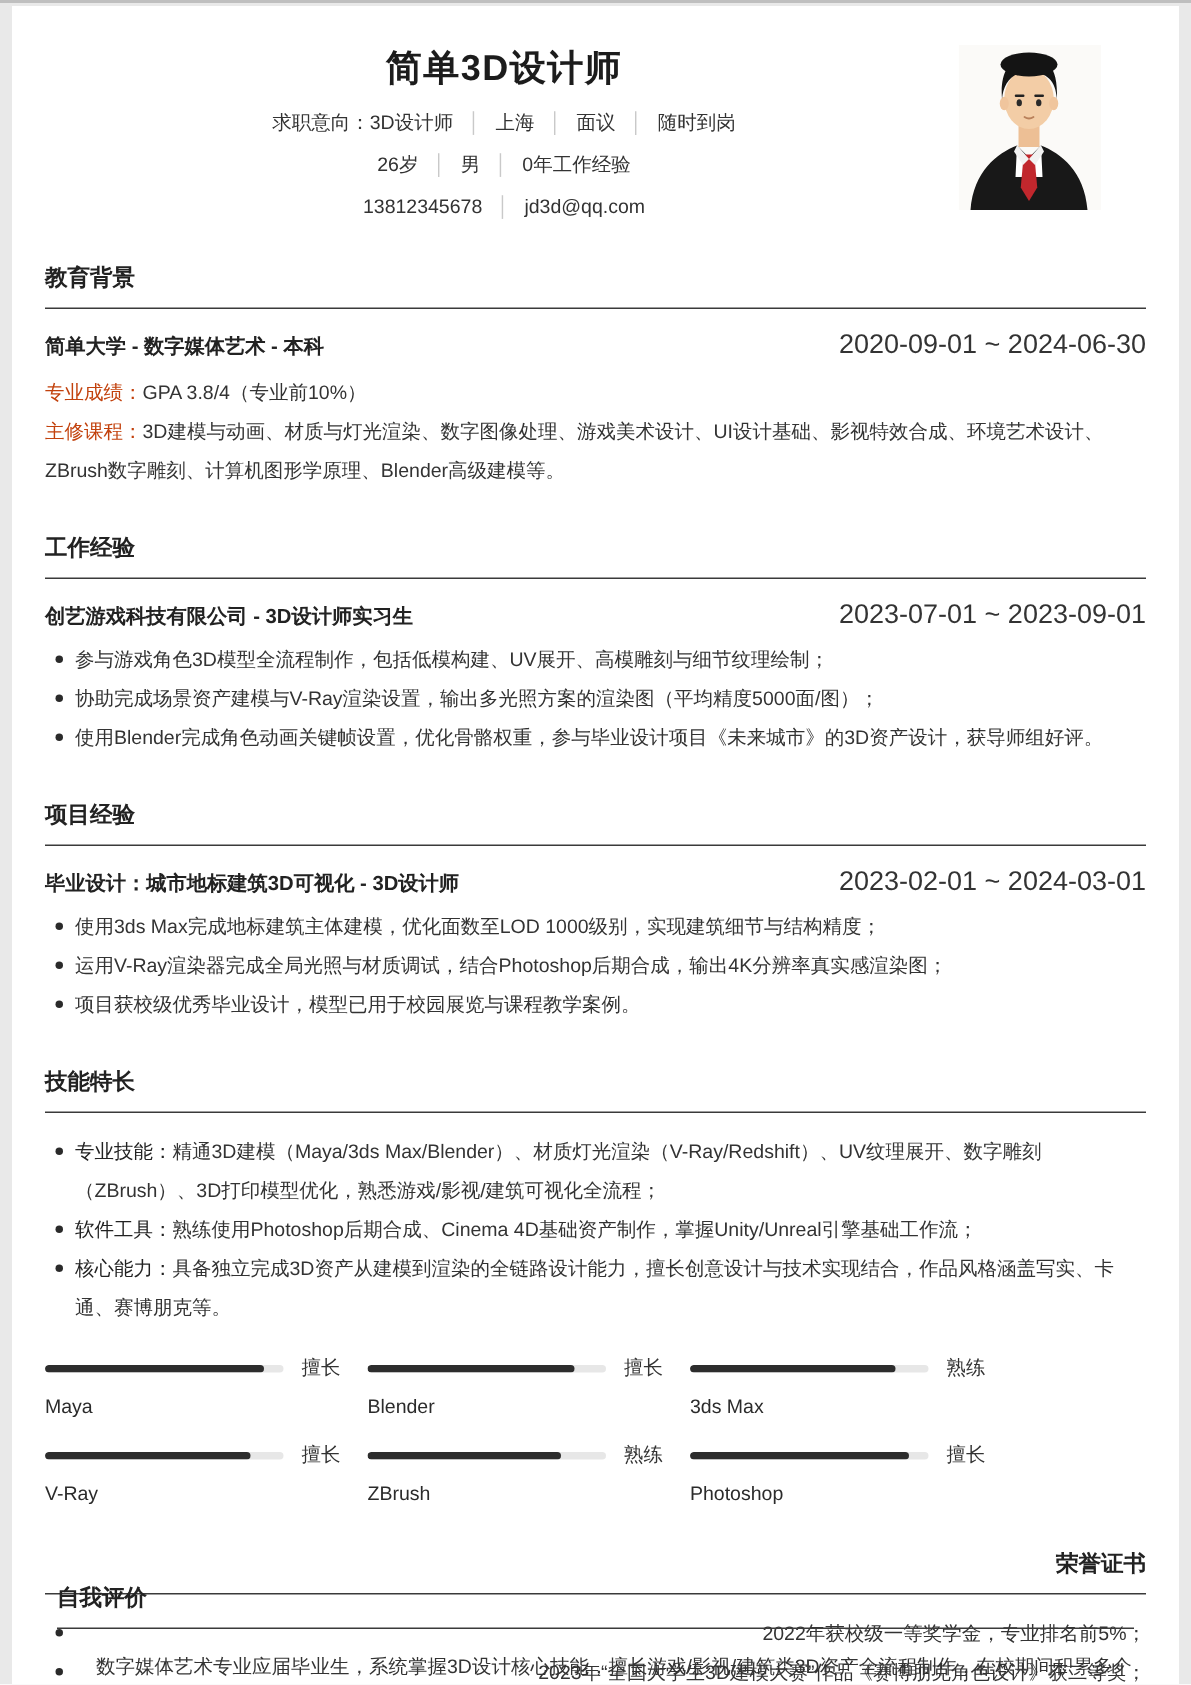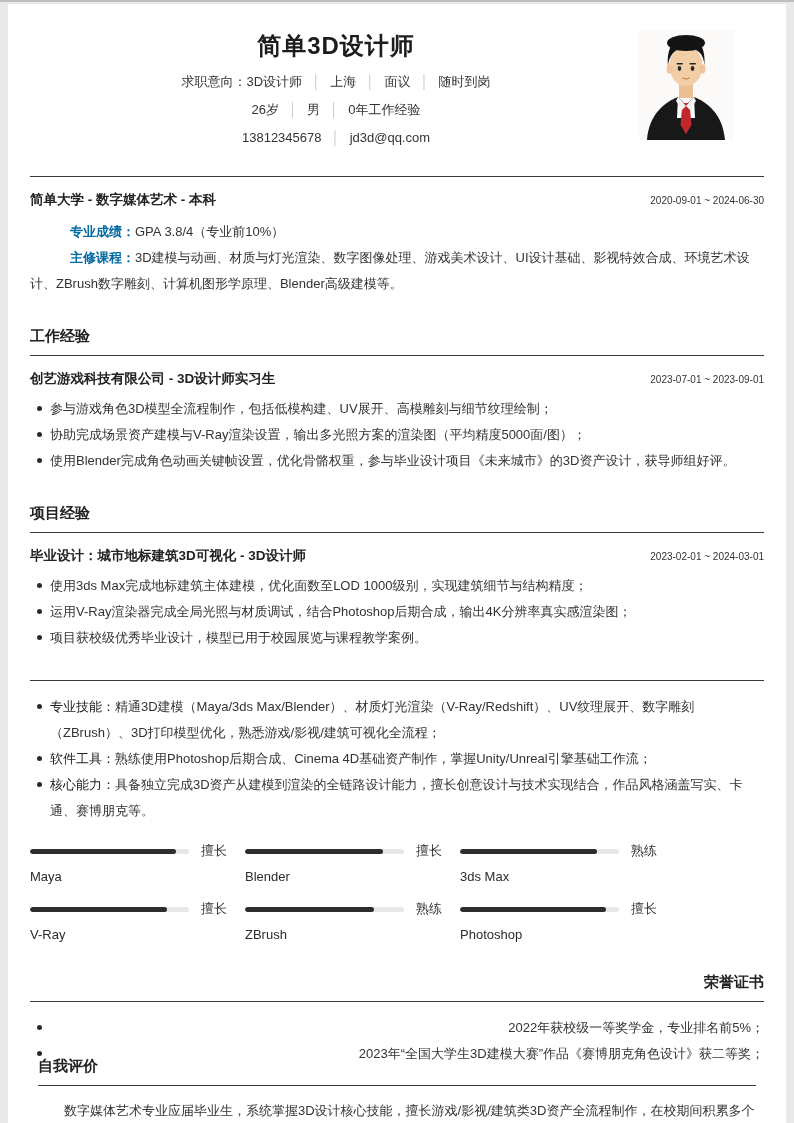--- a/index.html
+++ b/index.html
@@ -18,25 +18,25 @@
   .avatar-box svg { display:block; width:95px; height:110px; }
 
   
   .section { margin-top:29px; }
   .section-title { font-size:15px; font-weight:700; color:#222; line-height:20px; }
   .section-divider { height:1px; background:#3a3a3a; margin-top:9px; }
   .section-body { margin-top:13px; }
 
   .entry-head { display:flex; justify-content:space-between; align-items:baseline; line-height:20px; }
   .entry-name { font-size:13.5px; font-weight:700; color:#222; }
-  .entry-date { font-size:10px; color:#333; }
+  .entry-date { font-size:18px; color:#333; }
 
   .rows { margin-top:8px; }
   .row-line { font-size:13px; color:#333; line-height:26px; }
-  .row-label { font-weight:700; color:#0369a1;margin-left:40px; }
+  .row-label { font-weight:400; color:#c2410c; }
 
   ul.bullets { list-style:none; margin-top:6px; }
   ul.bullets li { position:relative; padding-left:20px; font-size:13px; color:#333; line-height:26px; }
   .dot { position:absolute; left:7px; top:10px; width:5px; height:5px; border-radius:50%; background:#2a2a2a; }
   .b-label { font-weight:400; color:#222; }
 
   
   .skills-grid { display:flex; flex-wrap:wrap; margin-top:18px; }
   .skill-cell { width:215px; padding-right:18px; margin-bottom:16px; }
   .skill-bar-row { display:flex; align-items:center;justify-content:center; }
@@ -85,20 +85,21 @@
           <path d="M8 110 C10 84 26 72 39 67 L47 75 L55 67 C68 72 84 84 86 110 Z" fill="#181818"></path>
           <path d="M39 67 L47 76 L55 67 L56 88 L38 88 Z" fill="#ffffff"></path>
           <path d="M43.5 73 L50.5 73 L52.5 95 L47 104 L41.5 95 Z" fill="#c1272d"></path>
           <path d="M39 67 L47 76 L43 80 L37 71 Z" fill="#f2f2f2"></path>
           <path d="M55 67 L47 76 L51 80 L57 71 Z" fill="#f2f2f2"></path>
         </svg>
       </div>
     </div>
 
     <div class="section">
+      <div class="section-title">教育背景</div>
       <div class="section-divider"></div>
       <div class="section-body">
         <div class="entry-head">
           <span class="entry-name">简单大学 - 数字媒体艺术 - 本科</span>
           <span class="entry-date">2020-09-01 ~ 2024-06-30</span>
         </div>
         <div class="rows">
           <div class="row-line"><span class="row-label">专业成绩：</span><span>GPA 3.8/4（专业前10%）</span></div>
           <div class="row-line"><span class="row-label">主修课程：</span><span>3D建模与动画、材质与灯光渲染、数字图像处理、游戏美术设计、UI设计基础、影视特效合成、环境艺术设计、ZBrush数字雕刻、计算机图形学原理、Blender高级建模等。</span></div>
         </div>
@@ -131,20 +132,21 @@
         </div>
         <ul class="bullets">
           <li><span class="dot"></span><span>使用3ds Max完成地标建筑主体建模，优化面数至LOD 1000级别，实现建筑细节与结构精度；</span></li>
           <li><span class="dot"></span><span>运用V-Ray渲染器完成全局光照与材质调试，结合Photoshop后期合成，输出4K分辨率真实感渲染图；</span></li>
           <li><span class="dot"></span><span>项目获校级优秀毕业设计，模型已用于校园展览与课程教学案例。</span></li>
         </ul>
       </div>
     </div>
 
     <div class="section">
+      <div class="section-title">技能特长</div>
       <div class="section-divider"></div>
       <div class="section-body">
         <ul class="bullets" style="margin-top:0;">
           <li><span class="dot"></span><span class="b-label">专业技能：</span><span>精通3D建模（Maya/3ds Max/Blender）、材质灯光渲染（V-Ray/Redshift）、UV纹理展开、数字雕刻（ZBrush）、3D打印模型优化，熟悉游戏/影视/建筑可视化全流程；</span></li>
           <li><span class="dot"></span><span class="b-label">软件工具：</span><span>熟练使用Photoshop后期合成、Cinema 4D基础资产制作，掌握Unity/Unreal引擎基础工作流；</span></li>
           <li><span class="dot"></span><span class="b-label">核心能力：</span><span>具备独立完成3D资产从建模到渲染的全链路设计能力，擅长创意设计与技术实现结合，作品风格涵盖写实、卡通、赛博朋克等。</span></li>
         </ul>
         <div class="skills-grid">
           <div class="skill-cell">
             <div class="skill-bar-row">

